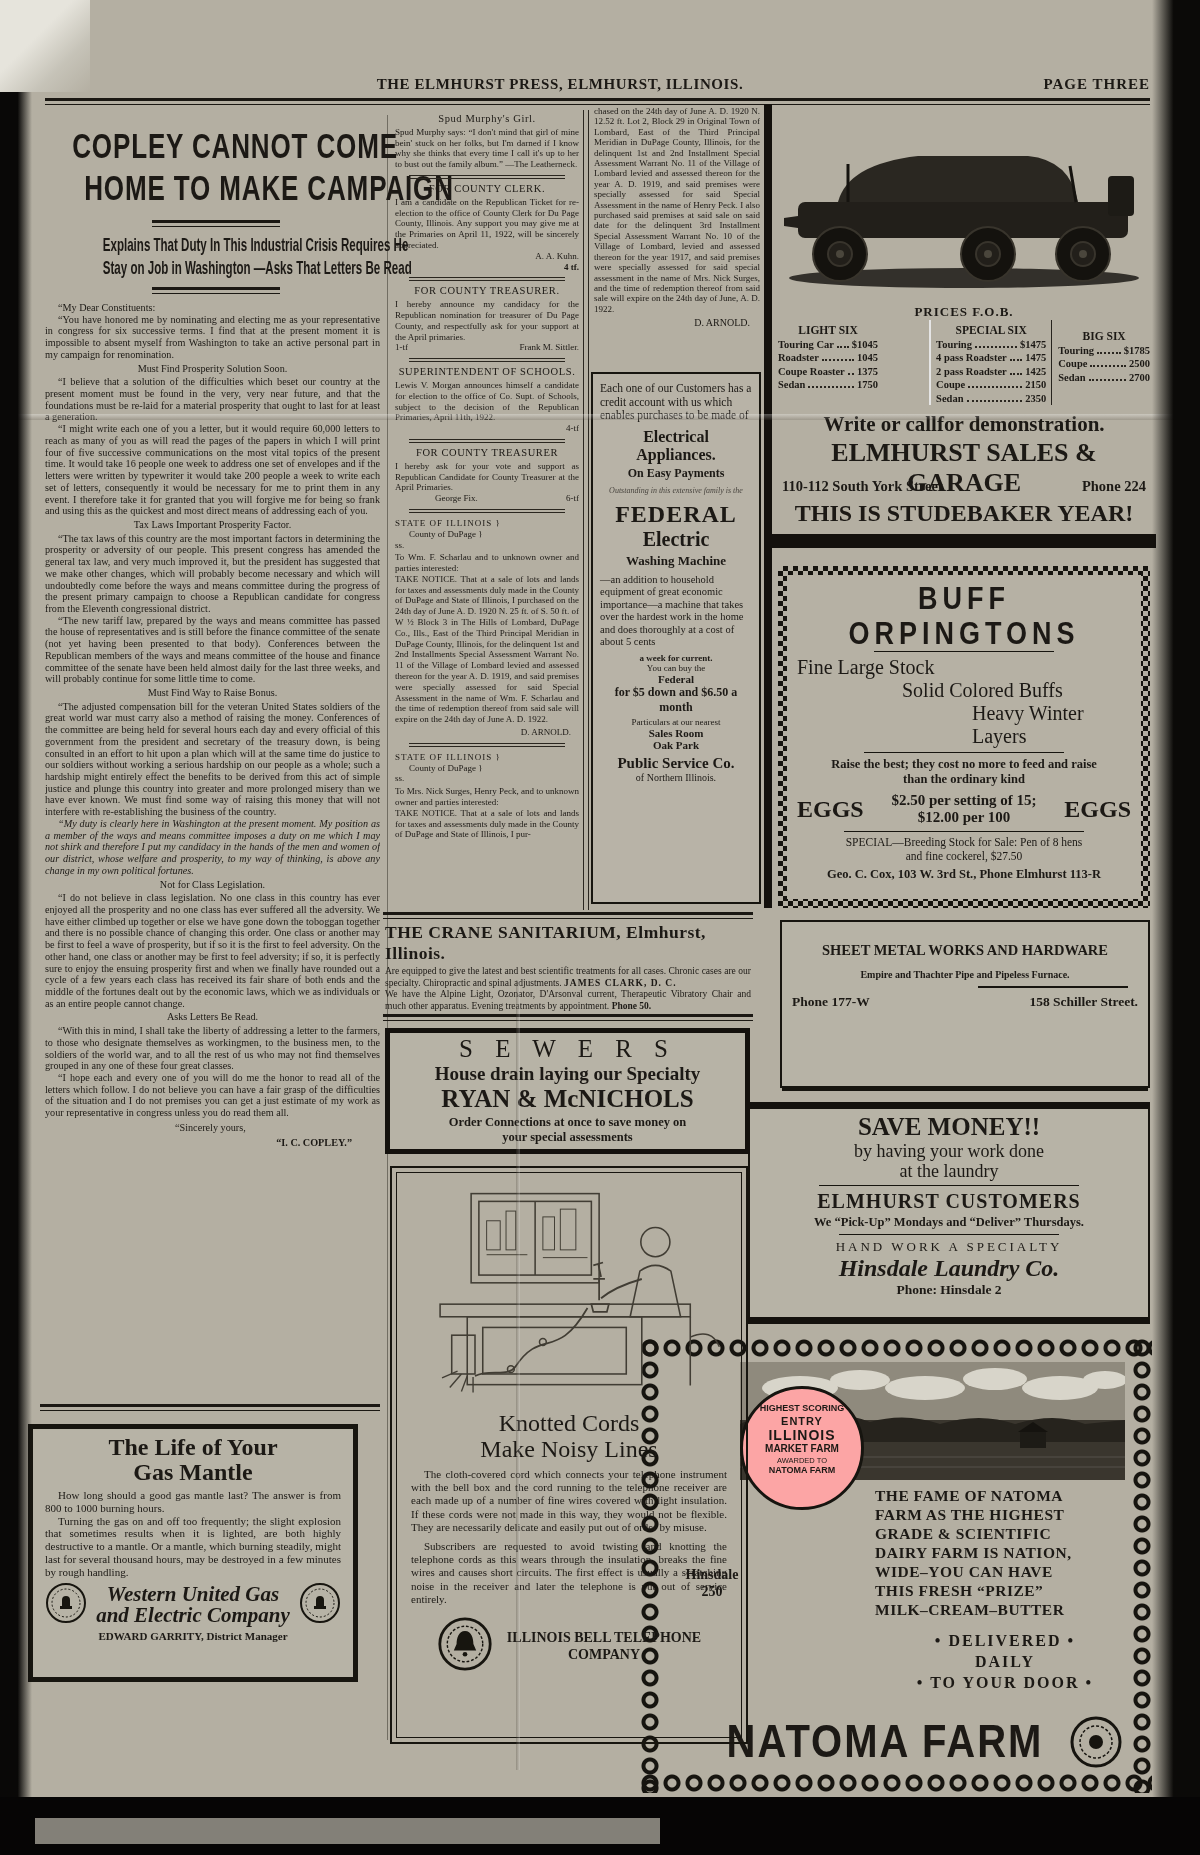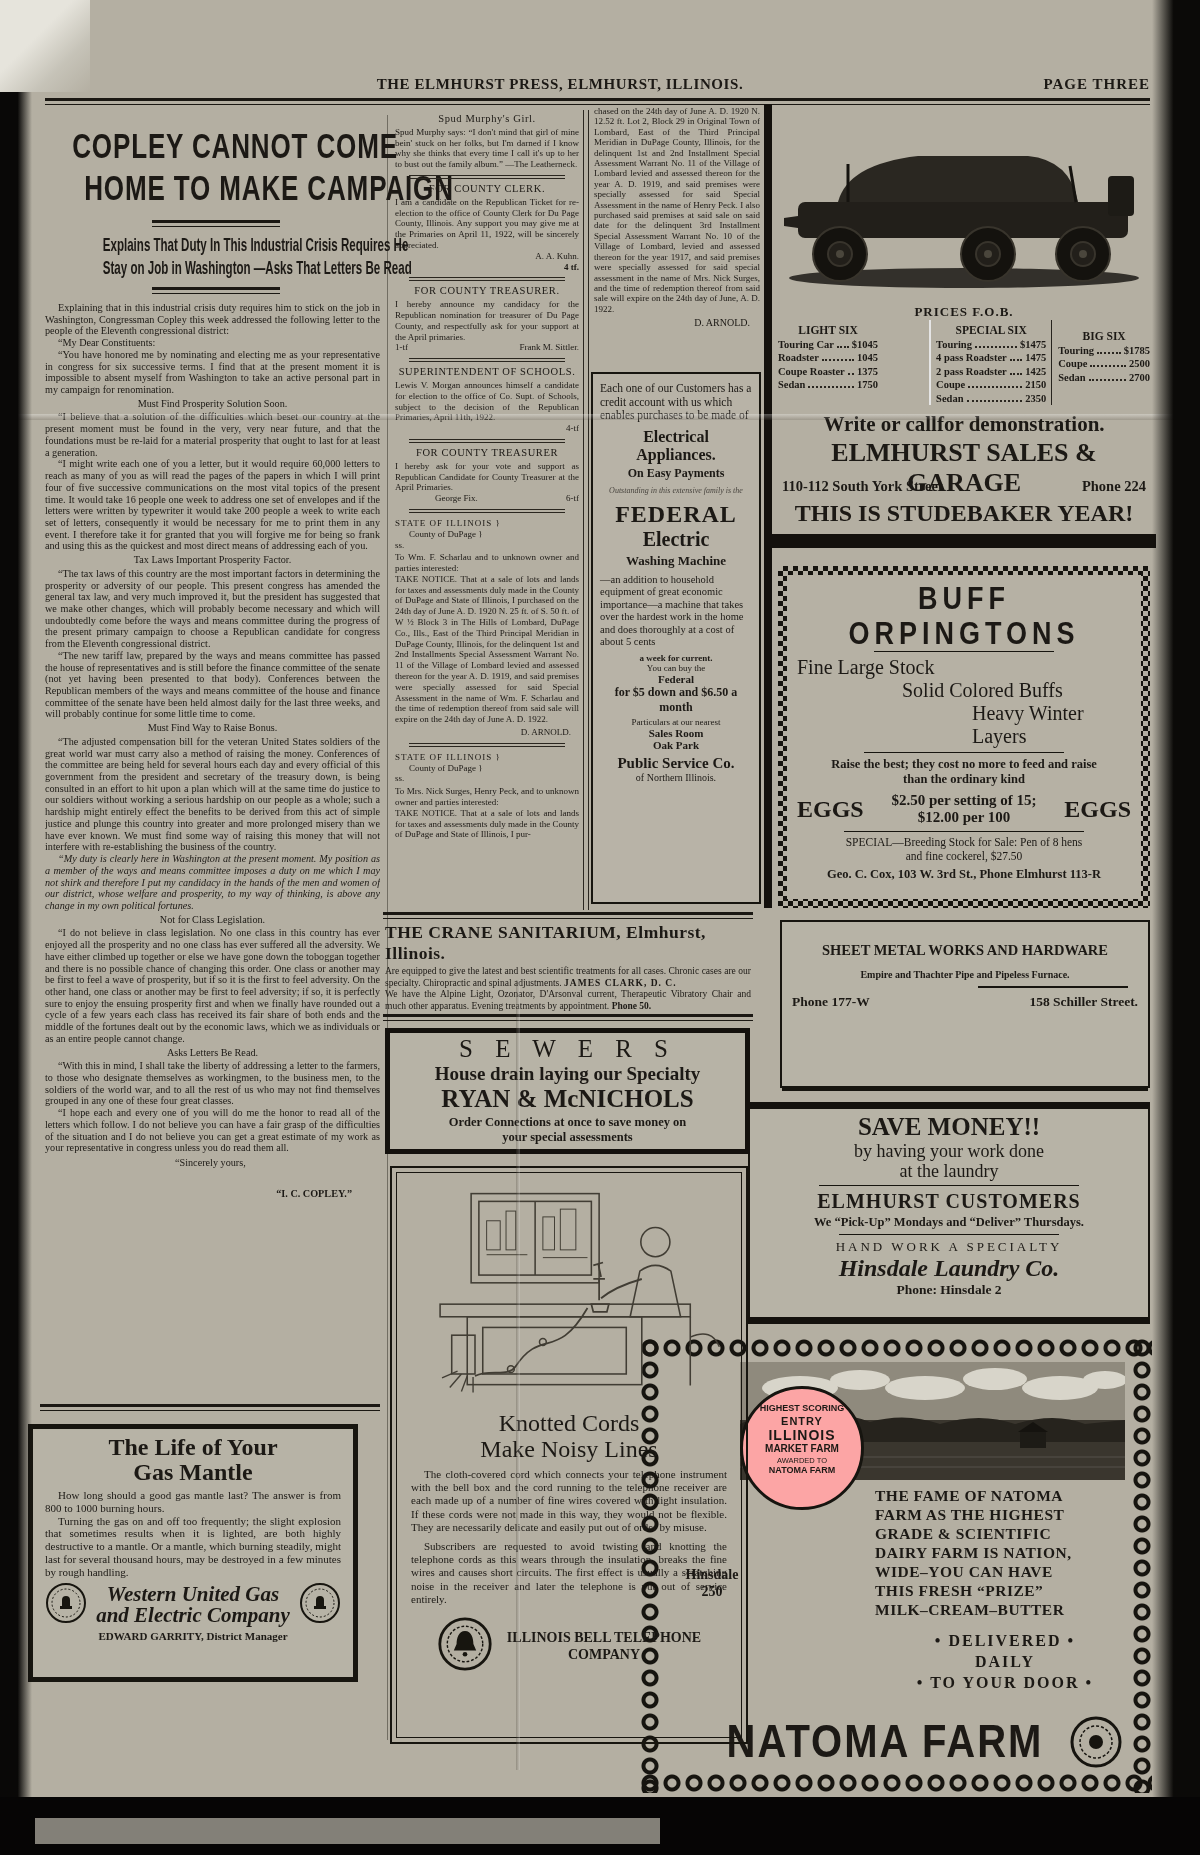--- a/index.html
+++ b/index.html
@@ -54,39 +54,38 @@
   <div class="a" style="left:764px;top:104px;width:8px;height:804px;background:#14110d;"></div>
 
   <div class="a hl" style="left:45px;top:126px;width:340px;">COPLEY CANNOT COME</div>
   <div class="a hl" style="left:57px;top:168px;width:340px;">HOME TO MAKE CAMPAIGN</div>
   <div class="a dr" style="left:152px;top:220px;width:128px;"></div>
   <div class="a sh" style="left:45px;top:234px;width:340px;">Explains That Duty In This Industrial Crisis Requires He</div>
   <div class="a sh" style="left:45px;top:257px;width:340px;">Stay on Job in Washington —Asks That Letters Be Read</div>
   <div class="a dr" style="left:152px;top:287px;width:128px;"></div>
 
   <div class="a j" style="left:45px;top:302px;width:335px;height:1098px;font-size:10.2px;line-height:1.15;overflow:hidden;">
-    <p>Explaining that in this industrial crisis duty requires him to stick on the job in Washington, Congressman Copley this week addressed the following letter to the people of the Eleventh congressional district:</p>
     <p>“My Dear Constituents:</p>
     <p>“You have honored me by nominating and electing me as your representative in congress for six successive terms. I find that at the present moment it is impossible to absent myself from Washington to take an active personal part in my campaign for renomination.</p>
     <div class="h">Must Find Prosperity Solution Soon.</div>
     <p>“I believe that a solution of the difficulties which beset our country at the present moment must be found in the very, very near future, and that the foundations must be re-laid for a material prosperity that ought to last for at least a generation.</p>
     <p>“I might write each one of you a letter, but it would require 60,000 letters to reach as many of you as will read the pages of the papers in which I will print four of five successive communications on the most vital topics of the present time. It would take 16 people one week to address one set of envelopes and if the letters were written by typewriter it would take 200 people a week to write each set of letters, consequently it would be necessary for me to print them in any event. I therefore take it for granted that you will forgive me for being so frank and using this as the quickest and most direct means of addressing each of you.</p>
     <div class="h">Tax Laws Important Prosperity Factor.</div>
     <p>“The tax laws of this country are the most important factors in determining the prosperity or adversity of our people. This present congress has amended the general tax law, and very much improved it, but the president has suggested that we make other changes, which will probably become necessary and which will undoubtedly come before the ways and means committee during the progress of the present primary campaign to choose a Republican candidate for congress from the Eleventh congressional district.</p>
     <p>“The new tariff law, prepared by the ways and means committee has passed the house of representatives and is still before the finance committee of the senate (not yet having been presented to that body). Conferences between the Republican members of the ways and means committee of the house and finance committee of the senate have been held almost daily for the last three weeks, and will probably continue for some little time to come.</p>
     <div class="h">Must Find Way to Raise Bonus.</div>
     <p>“The adjusted compensation bill for the veteran United States soldiers of the great world war must carry also a method of raising the money. Conferences of the committee are being held for several hours each day and every official of this government from the president and secretary of the treasury down, is being consulted in an effort to hit upon a plan which will at the same time do justice to our soldiers without working a serious hardship on our people as a whole; such a hardship might entirely effect the benefits to be derived from this act of simple justice and plunge this country into greater and more prolonged misery than we have ever known. We must find some way of raising this money that will not interfere with re-establishing the business of the country.</p>
     <p class="i">“My duty is clearly here in Washington at the present moment. My position as a member of the ways and means committee imposes a duty on me which I may not shirk and therefore I put my candidacy in the hands of the men and women of our district, whose welfare and prosperity, to my way of thinking, is above any change in my own political fortunes.</p>
     <div class="h">Not for Class Legislation.</div>
     <p>“I do not believe in class legislation. No one class in this country has ever enjoyed all the prosperity and no one class has ever suffered all the adversity. We have either climbed up together or else we have gone down the toboggan together and there is no possible chance of changing this order. One class or another may be first to feel a wave of prosperity, but if so it is the first to feel adversity. On the other hand, one class or another may be first to feel adversity; if so, it is perfectly sure to enjoy the ensuing prosperity first and when we finally have rounded out a cycle of a few years each class has received its fair share of both ends and the middle of the fortunes dealt out by the economic laws, which we as individuals or as an entire people cannot change.</p>
     <div class="h">Asks Letters Be Read.</div>
     <p>“With this in mind, I shall take the liberty of addressing a letter to the farmers, to those who designate themselves as workingmen, to the business men, to the soldiers of the world war, and to all the rest of us who may not find themselves grouped in any one of these four great classes.</p>
-    <p>“I hope each and every one of you will do me the honor to read all of the letters which follow. I do not believe you can have a fair grasp of the difficulties of the situation and I do not believe you can get a great estimate of my work as your representative in congress unless you do read them all.</p>
+    <p>“I hope each and every one of you will do me the honor to read all of the letters which follow. I do not believe you can have a fair grasp of the difficulties of the situation and I do not premises you can get a just estimate of my work as your representative in congress unless you do read them all.</p>
     <div class="np" style="padding-left:130px;margin-top:3px;">“Sincerely yours,</div>
-    <div class="r b" style="padding-right:28px;margin-top:19px;">“I. C. COPLEY.”</div>
+    <div class="r b" style="padding-right:28px;margin-top:3px;">“I. C. COPLEY.”</div>
   </div>
   <div class="a dr" style="left:40px;top:1404px;width:340px;"></div>
 
   <div class="a" style="left:28px;top:1424px;width:330px;height:258px;border:5px solid #17150f;background:rgba(255,255,255,.05);padding:6px 12px 4px;box-sizing:border-box;overflow:hidden;">
     <div class="c b" style="font-size:24px;line-height:25px;">The Life of Your</div>
     <div class="c b" style="font-size:24px;line-height:25px;">Gas Mantle</div>
     <div class="j" style="font-size:11px;line-height:1.16;margin-top:4px;">
       <p>How long should a good gas mantle last? The answer is from 800 to 1000 burning hours.</p>
       <p>Turning the gas on and off too frequently; the slight explosion that sometimes results when it is lighted, are both highly destructive to a mantle. Or a mantle, which burning steadily, might last for several thousand hours, may be destroyed in a few minutes by rough handling.</p>
     </div>

